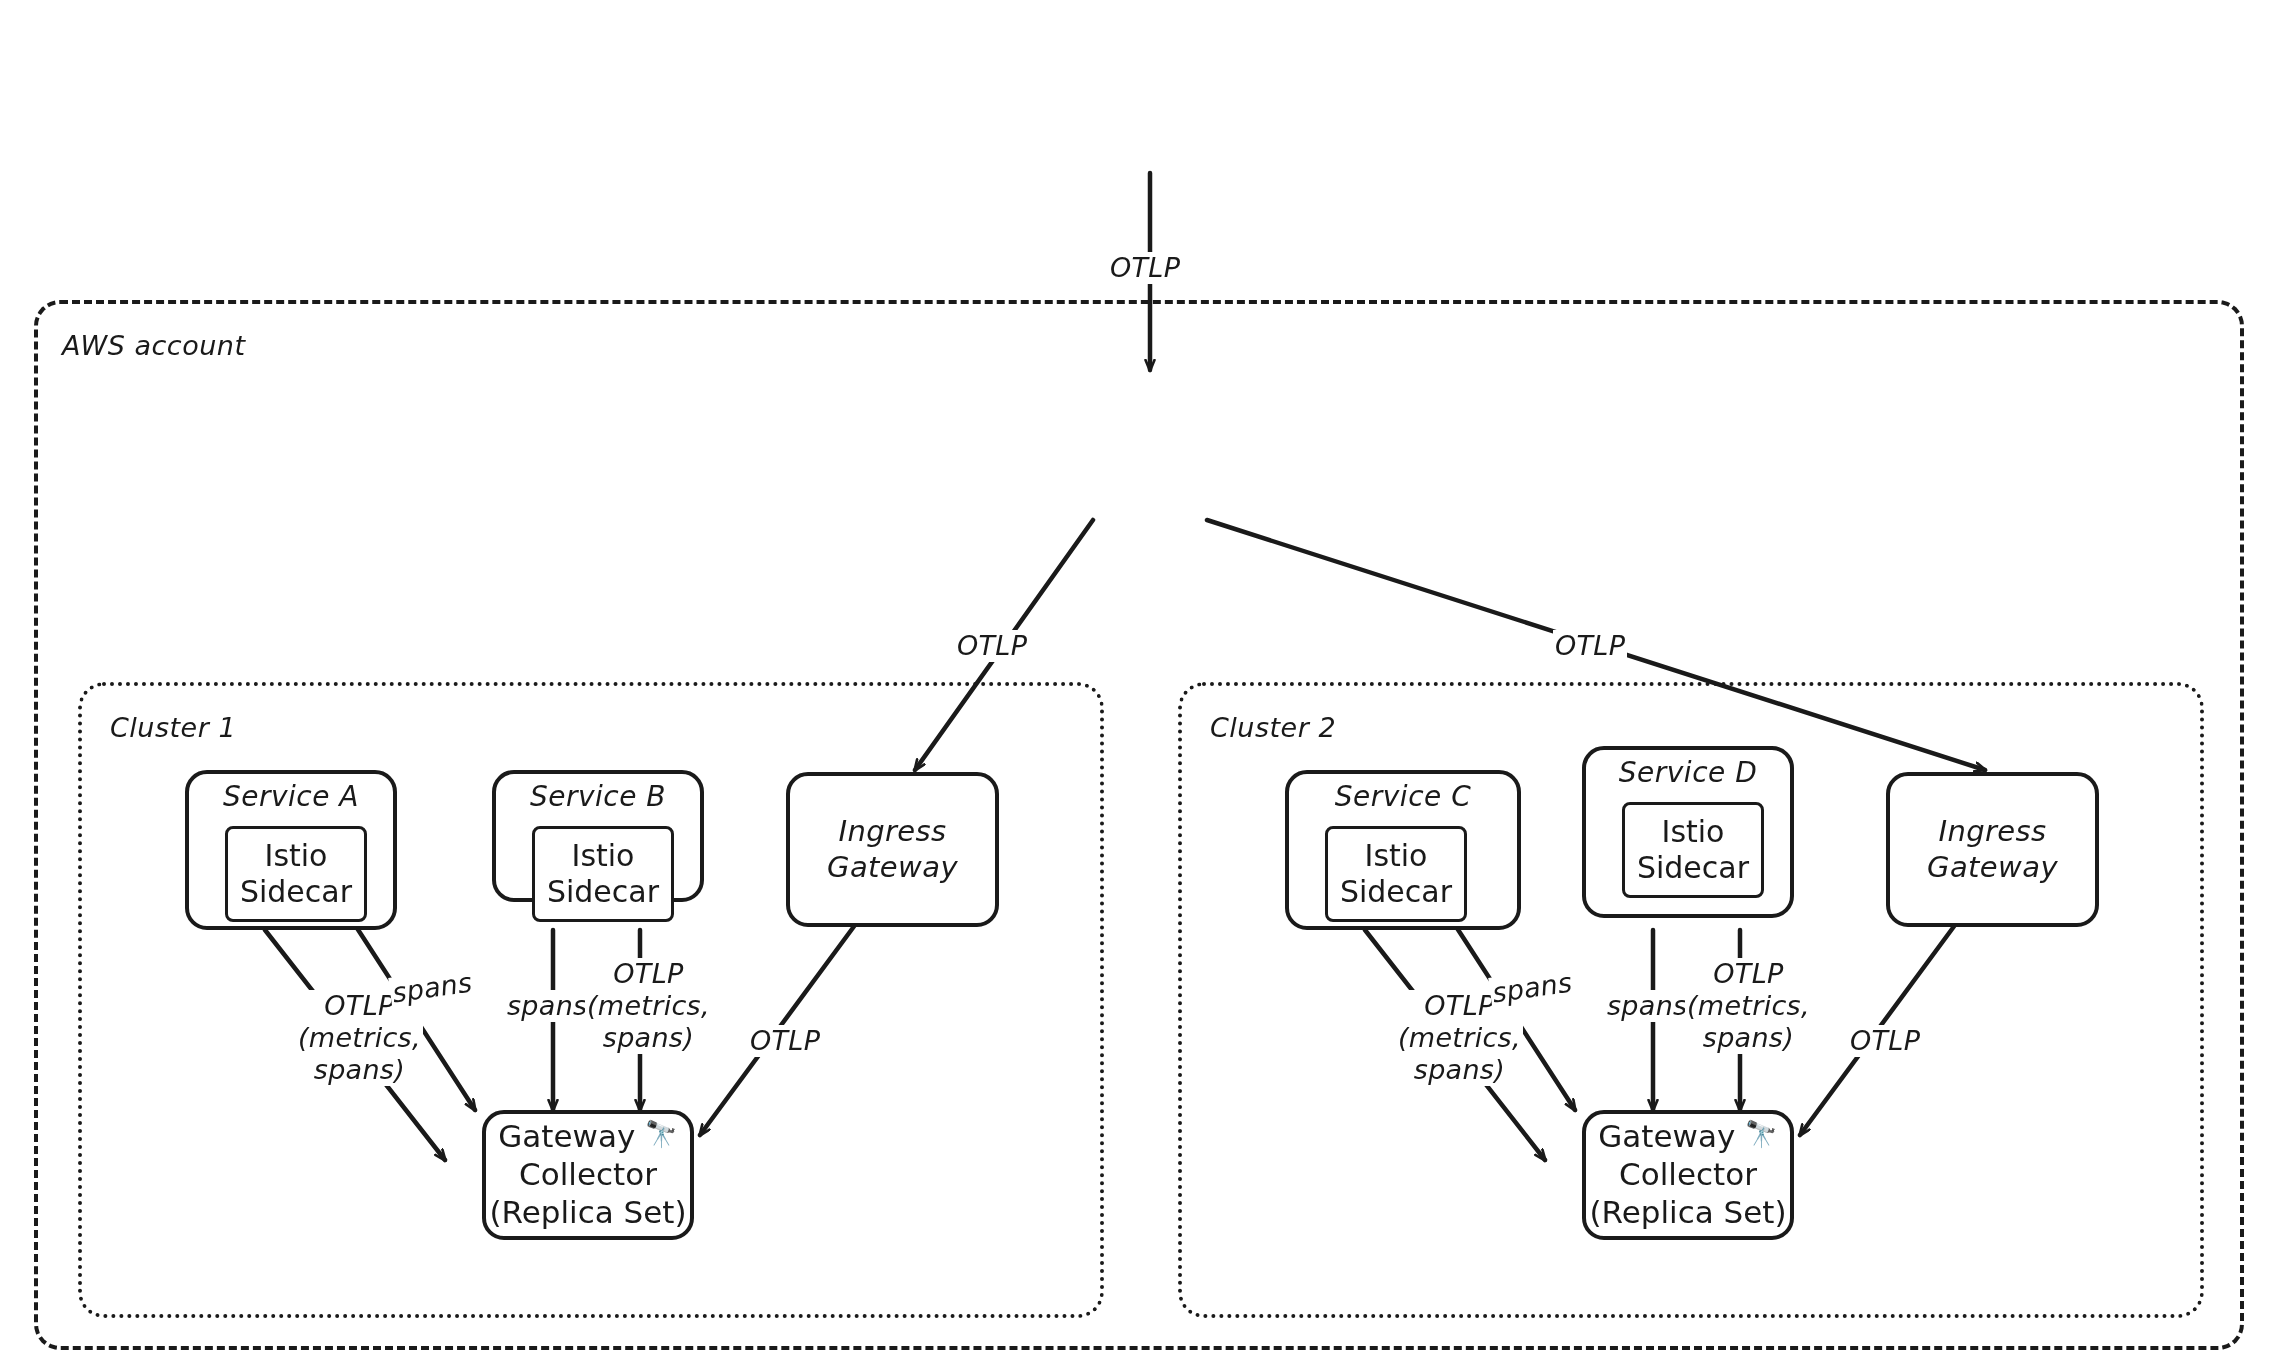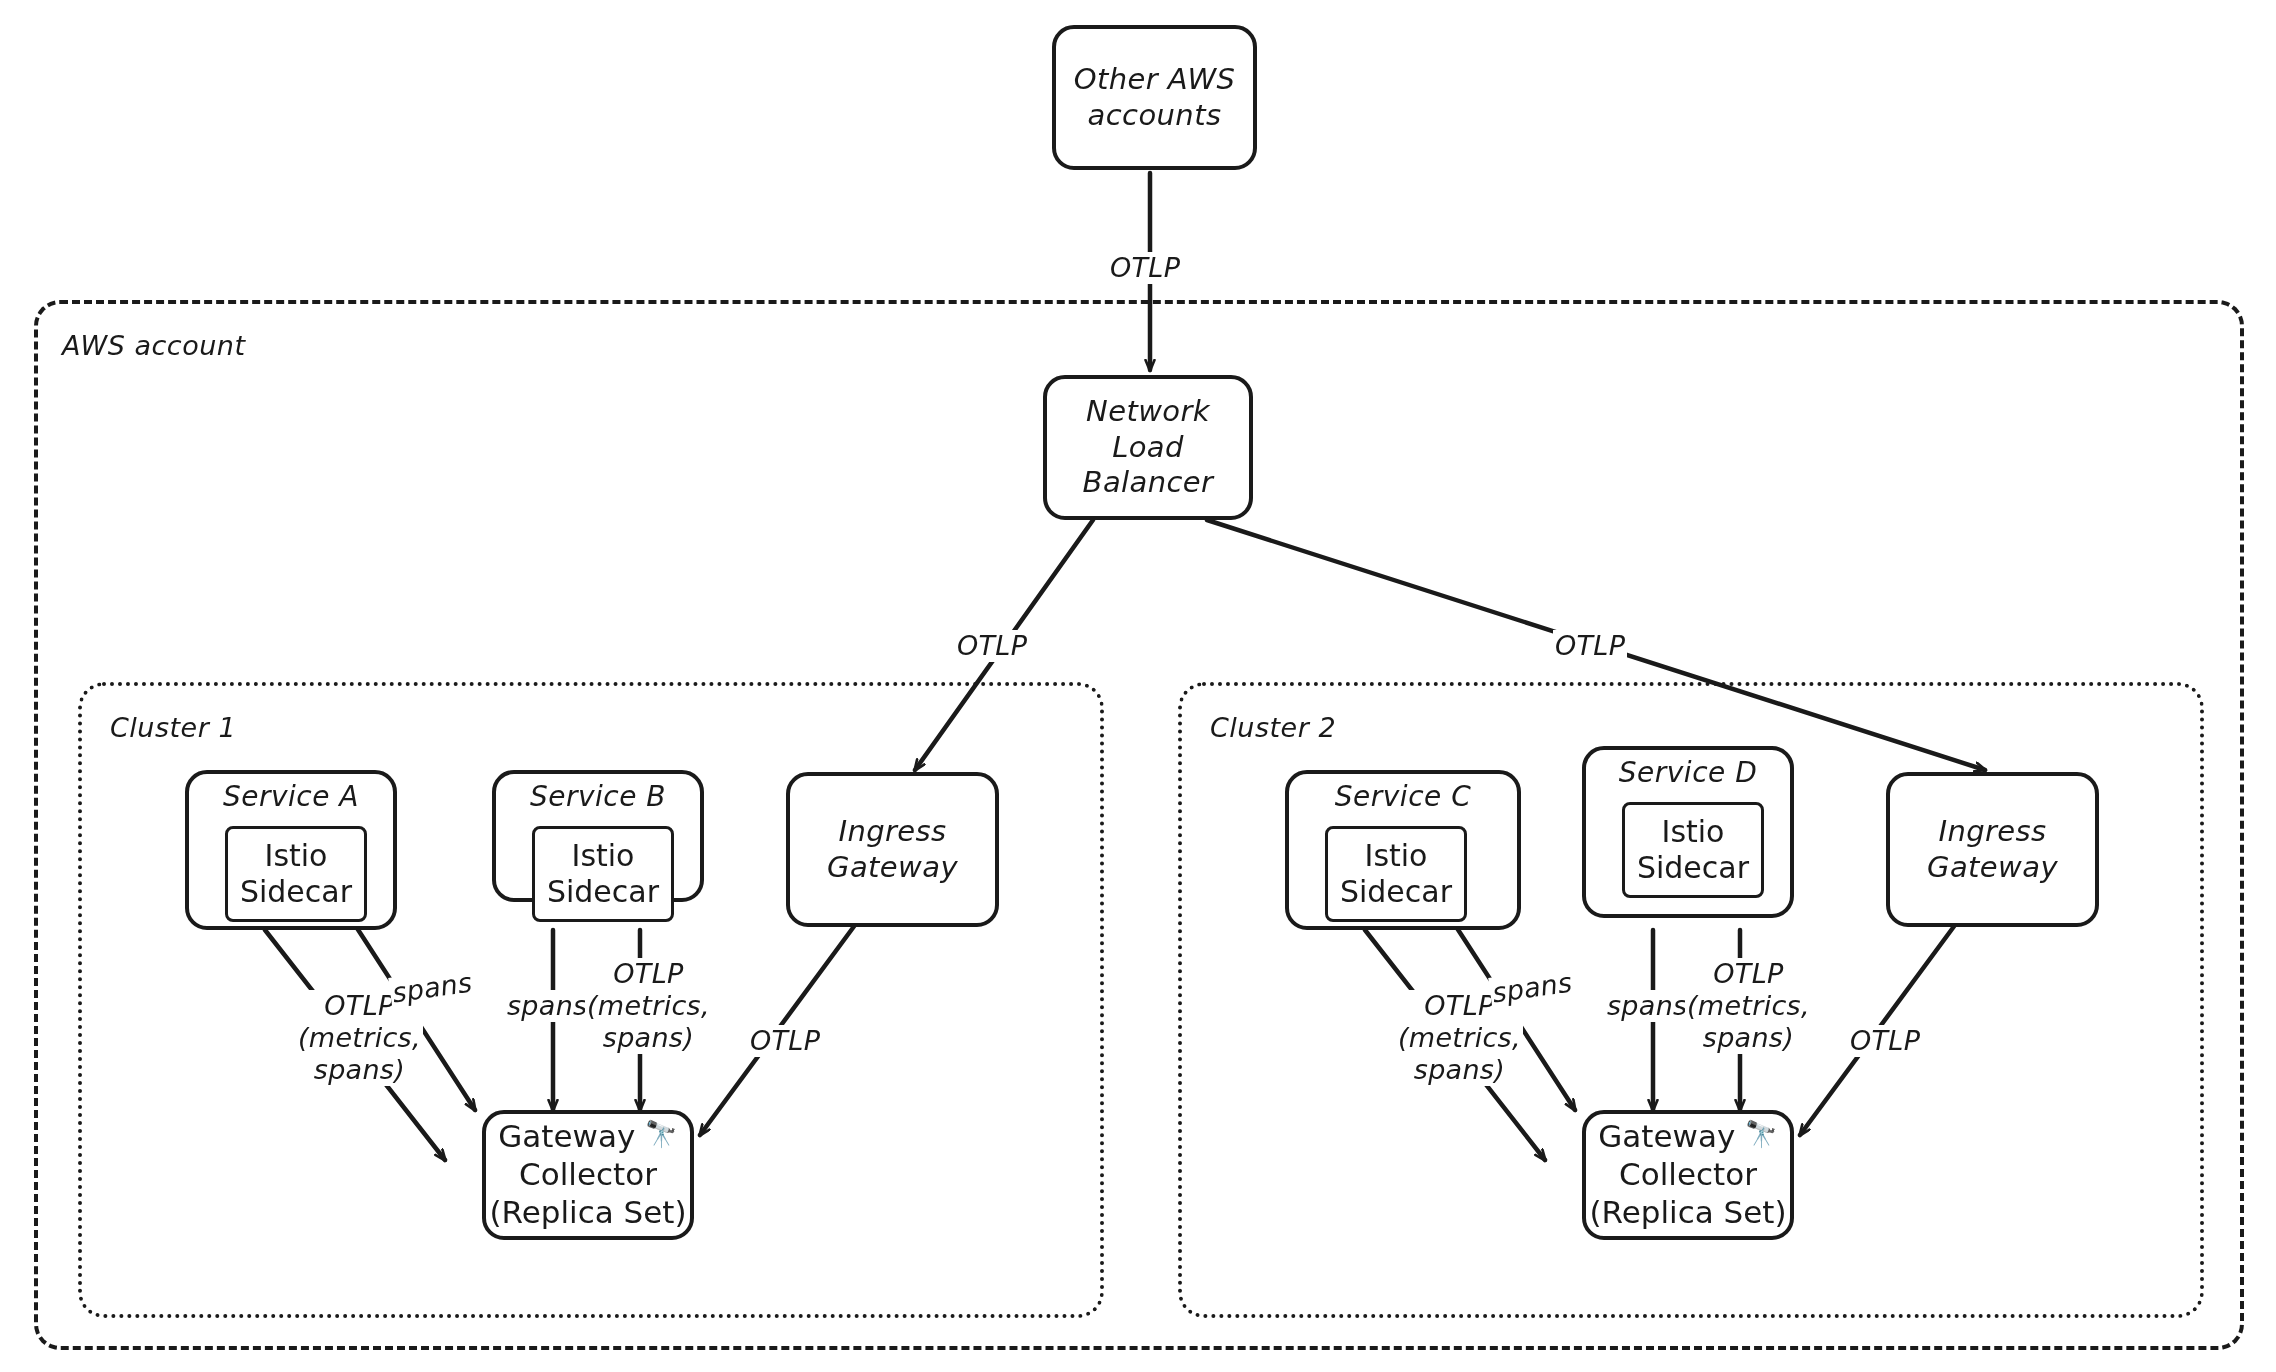--- a/index.html
+++ b/index.html
@@ -92,30 +92,21 @@
       <path d="M1455,925 L1575,1110"></path>
 
       <path d="M1653,930 L1653,1110"></path>
 
       <path d="M1740,930 L1740,1110"></path>
 
       <path d="M1955,925 L1800,1135"></path>
     </g>
   </svg>
 
-  <div class="node hand" style="left:1052px;top:25px;width:205px;height:145px;">
-    <span class="ln">Other AWS</span>
-    <span class="ln">accounts</span>
-  </div>
 
-  <div class="node hand" style="left:1043px;top:375px;width:210px;height:145px;">
-    <span class="ln">Network</span>
-    <span class="ln">Load</span>
-    <span class="ln">Balancer</span>
-  </div>
 
   <div class="svcbox" style="left:185px;top:770px;width:212px;height:160px;">
     <div class="svc-title">Service A</div>
     <div class="sidecar" style="left:36px;top:52px;width:142px;height:96px;">
       <span class="ln">Istio</span>
       <span class="ln">Sidecar</span>
     </div>
   </div>
 
   <div class="svcbox" style="left:492px;top:770px;width:212px;height:132px;">

